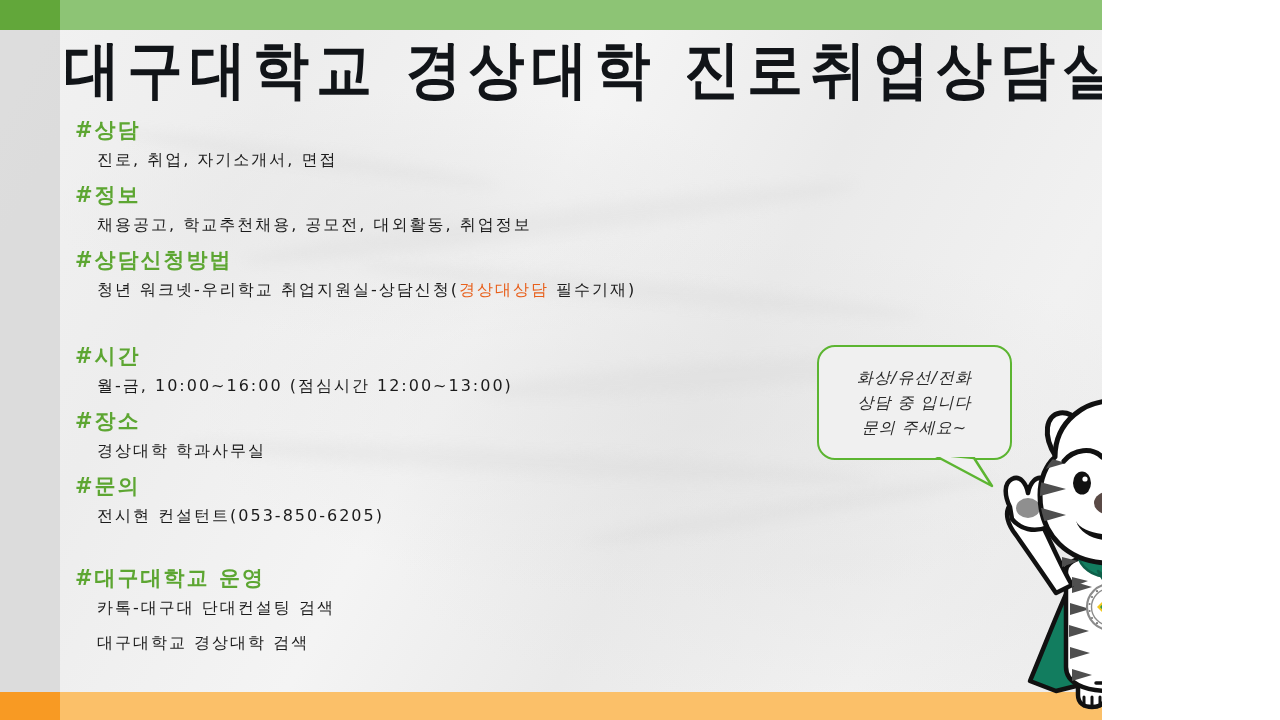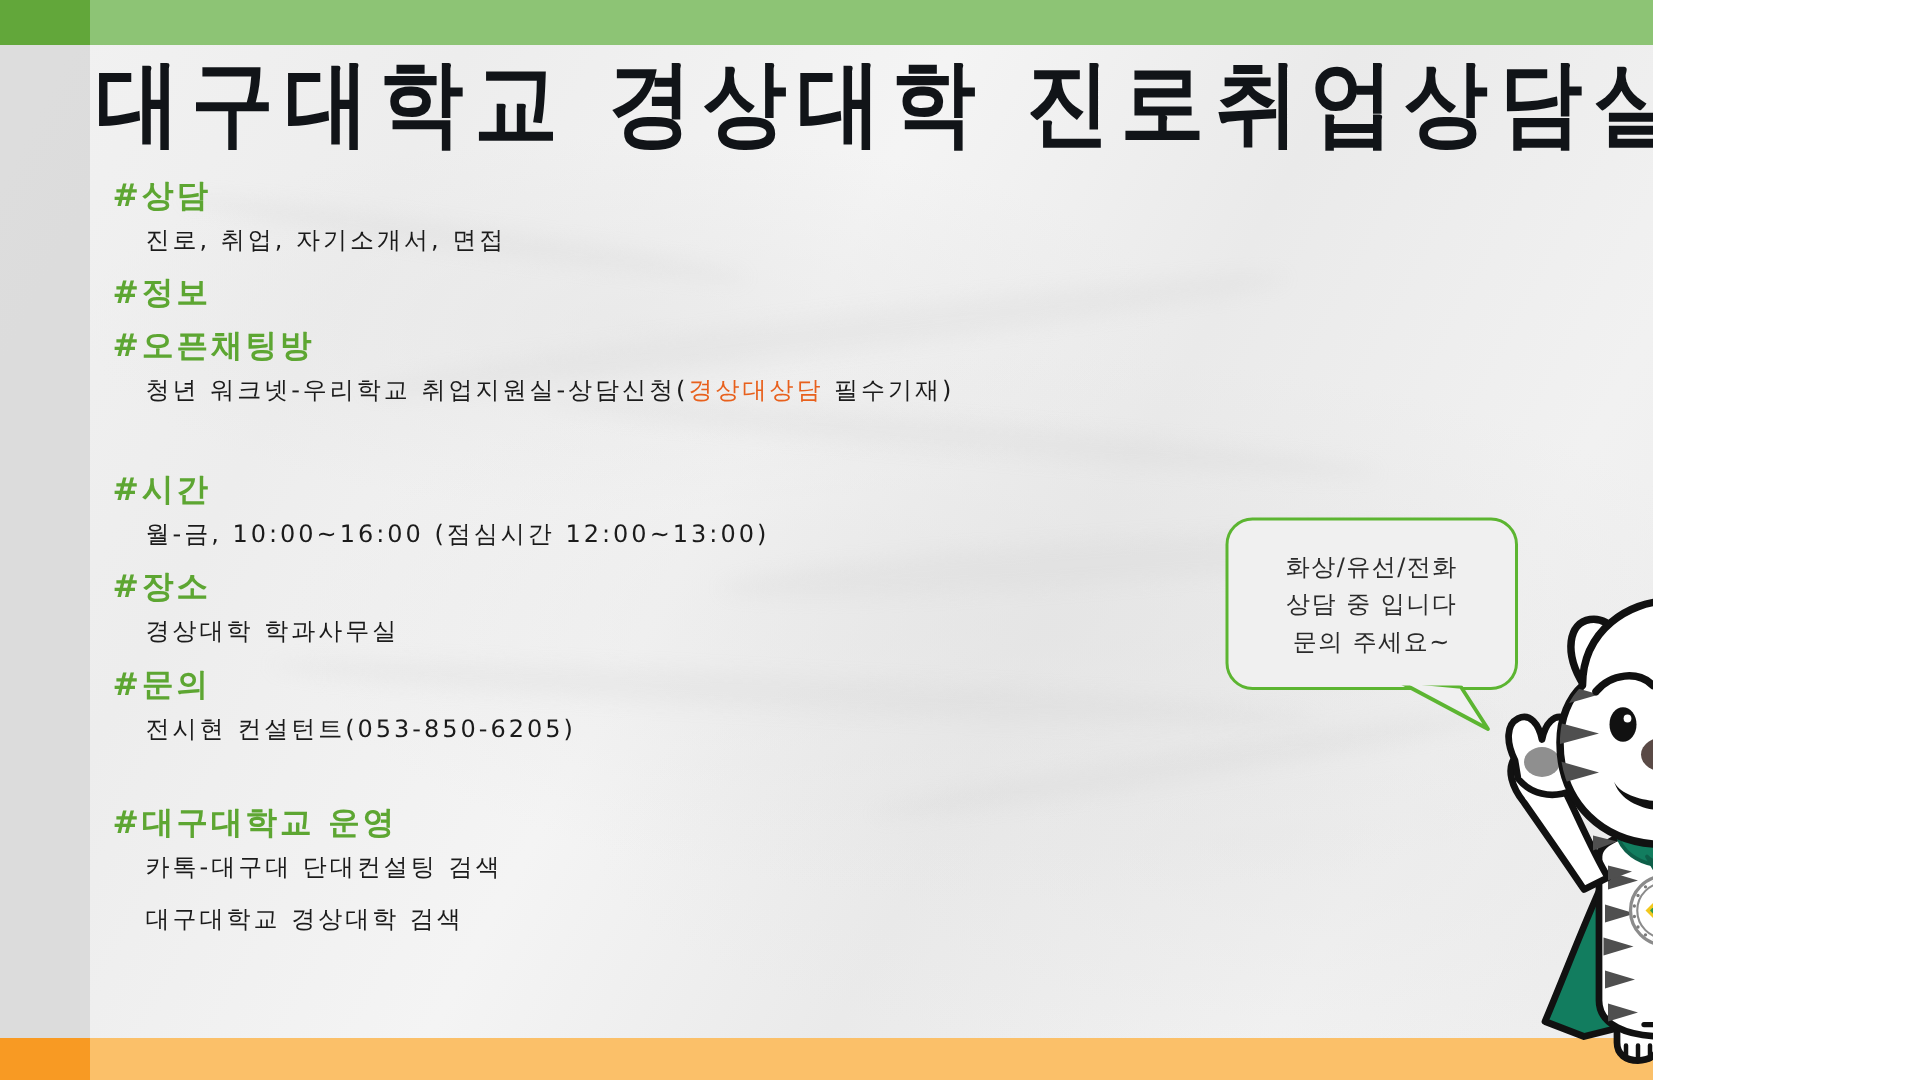--- a/index.html
+++ b/index.html
@@ -94,21 +94,21 @@
 
   
   .bubble {
     position:absolute; left:817px; top:345px; width:195px; height:115px;
     background:#f0f0f0; border:2.5px solid #5cb531; border-radius:18px;
     z-index:7;
     display:flex; flex-direction:column; align-items:center; justify-content:center;
   }
   .bubble-line {
     font-size:16px; color:#2b2b2b; line-height:25px;
-    letter-spacing:1px; white-space:nowrap;
+    letter-spacing:1px; white-space:nowrap;font-style:italic;
   }
   .bubble-tail { position:absolute; left:930px; top:452px; z-index:7; }
 
   
   .mascot { position:absolute; left:960px; top:395px; z-index:8; }
   .mascot svg { display:block; }
 </style>
 </head>
 <body>
 
@@ -136,24 +136,25 @@
 
   <div class="content">
 
     <div class="blk">
       <div class="head">#상담</div>
       <div class="sub">진로, 취업, 자기소개서, 면접</div>
     </div>
 
     <div class="blk">
       <div class="head">#정보</div>
-    </div>
-
-    <div class="blk">
-      <div class="head">#오픈채팅방</div>
+      <div class="sub">채용공고, 학교추천채용, 공모전, 대외활동, 취업정보</div>
+    </div>
+
+    <div class="blk">
+      <div class="head">#상담신청방법</div>
       <div class="sub"><span>청년 워크넷-우리학교 취업지원실-상담신청(</span><span class="hl">경상대상담</span><span> 필수기재)</span></div>
     </div>
 
     <div class="gap-lg"></div>
 
     <div class="blk">
       <div class="head">#시간</div>
       <div class="sub">월-금, 10:00~16:00 (점심시간 12:00~13:00)</div>
     </div>
 

